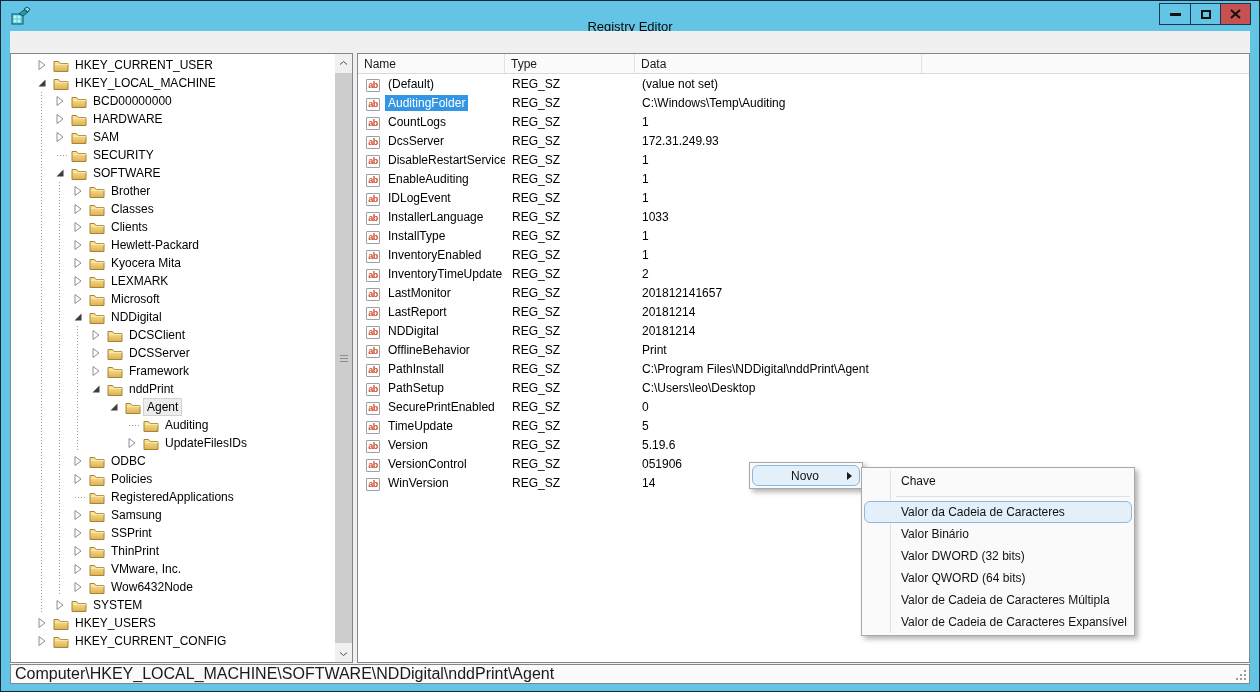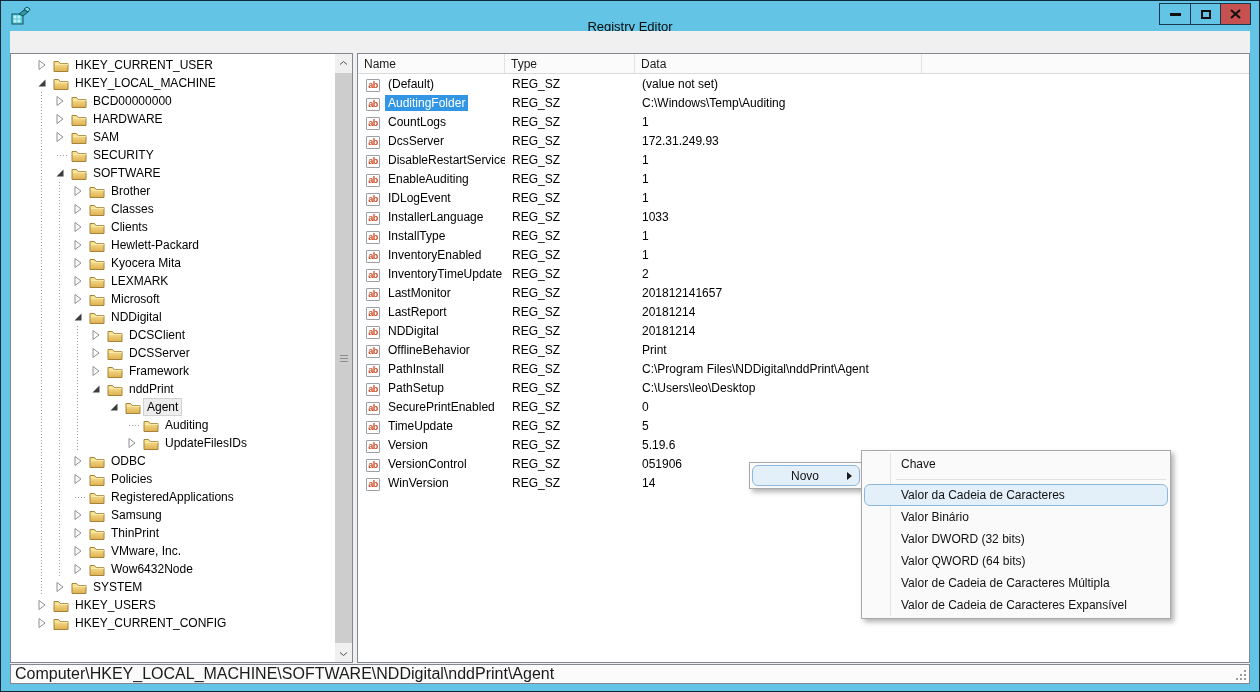--- a/index.html
+++ b/index.html
@@ -59,21 +59,21 @@
   .nrm{padding:1px 3px;}
   
   .menu{position:absolute;background:#FAFAFA;border:1px solid #A9A9A9;box-shadow:3px 3px 5px rgba(0,0,0,0.30);padding:2px;}
   .gutterline{position:absolute;top:2px;bottom:2px;width:1px;background:#E2E2E2;}
   .menu-item{position:relative;height:22px;display:flex;align-items:center;font-size:12px;color:#111;padding-left:36px;border:1px solid transparent;border-radius:6px;}
   .menu-item.hl{background:#E3F0FA;border:1px solid #8DB8DD;}
   .menu-sep{height:1px;background:#E0E0E0;margin:4px 2px 4px 32px;}
   .sub-arrow{position:absolute;right:7px;top:50%;margin-top:-4px;width:0;height:0;border-left:5px solid #1a1a1a;border-top:4px solid transparent;border-bottom:4px solid transparent;}
   #menu-novo{left:748px;top:461px;width:114px;}
   #menu-novo .menu-item{height:21px;padding-left:38px;}
-  #menu-sub{left:860px;top:449px;width:310px;}
+  #menu-sub{left:860px;top:466px;width:274px;}
   
   .statusbar{position:absolute;left:0;right:0;top:633px;height:20px;background:#FBFBFB;border:1px solid #828790;display:flex;align-items:center;padding-left:4px;font-size:16px;color:#1a1a1a;}
   .grip{position:absolute;right:1px;bottom:1px;}
 </style>
 </head>
 <body>
 
 <svg width="0" height="0" style="position:absolute">
   <defs>
     <linearGradient id="fgrad" x1="0" y1="0" x2="0" y2="1">
@@ -536,20 +536,36 @@
               <svg width="10" height="10" viewBox="0 0 10 10">
                 <polygon points="2,0.5 8,5 2,9.5" fill="#FFFFFF" stroke="#8E8E8E"></polygon>
               </svg>
             </div>
             <div class="folder">
               <svg width="16" height="13" viewBox="0 0 16 13">
                 <path d="M1 2.5 h4.5 l1.6 2 h7.9 v8 h-14 z" fill="url(#fgrad)" stroke="#A58338" stroke-width="1"></path>
                 <path d="M2 5.3 h13" stroke="#F9EDB6" stroke-width="1"></path>
               </svg>
             </div>
+            <div class="tlabel">SSPrint</div>
+          </div>
+          <div class="tree-row">
+            <div class="slot vline"></div>
+            <div class="slot vline"></div>
+            <div class="slot">
+              <svg width="10" height="10" viewBox="0 0 10 10">
+                <polygon points="2,0.5 8,5 2,9.5" fill="#FFFFFF" stroke="#8E8E8E"></polygon>
+              </svg>
+            </div>
+            <div class="folder">
+              <svg width="16" height="13" viewBox="0 0 16 13">
+                <path d="M1 2.5 h4.5 l1.6 2 h7.9 v8 h-14 z" fill="url(#fgrad)" stroke="#A58338" stroke-width="1"></path>
+                <path d="M2 5.3 h13" stroke="#F9EDB6" stroke-width="1"></path>
+              </svg>
+            </div>
             <div class="tlabel">ThinPrint</div>
           </div>
           <div class="tree-row">
             <div class="slot vline"></div>
             <div class="slot vline"></div>
             <div class="slot">
               <svg width="10" height="10" viewBox="0 0 10 10">
                 <polygon points="2,0.5 8,5 2,9.5" fill="#FFFFFF" stroke="#8E8E8E"></polygon>
               </svg>
             </div>

